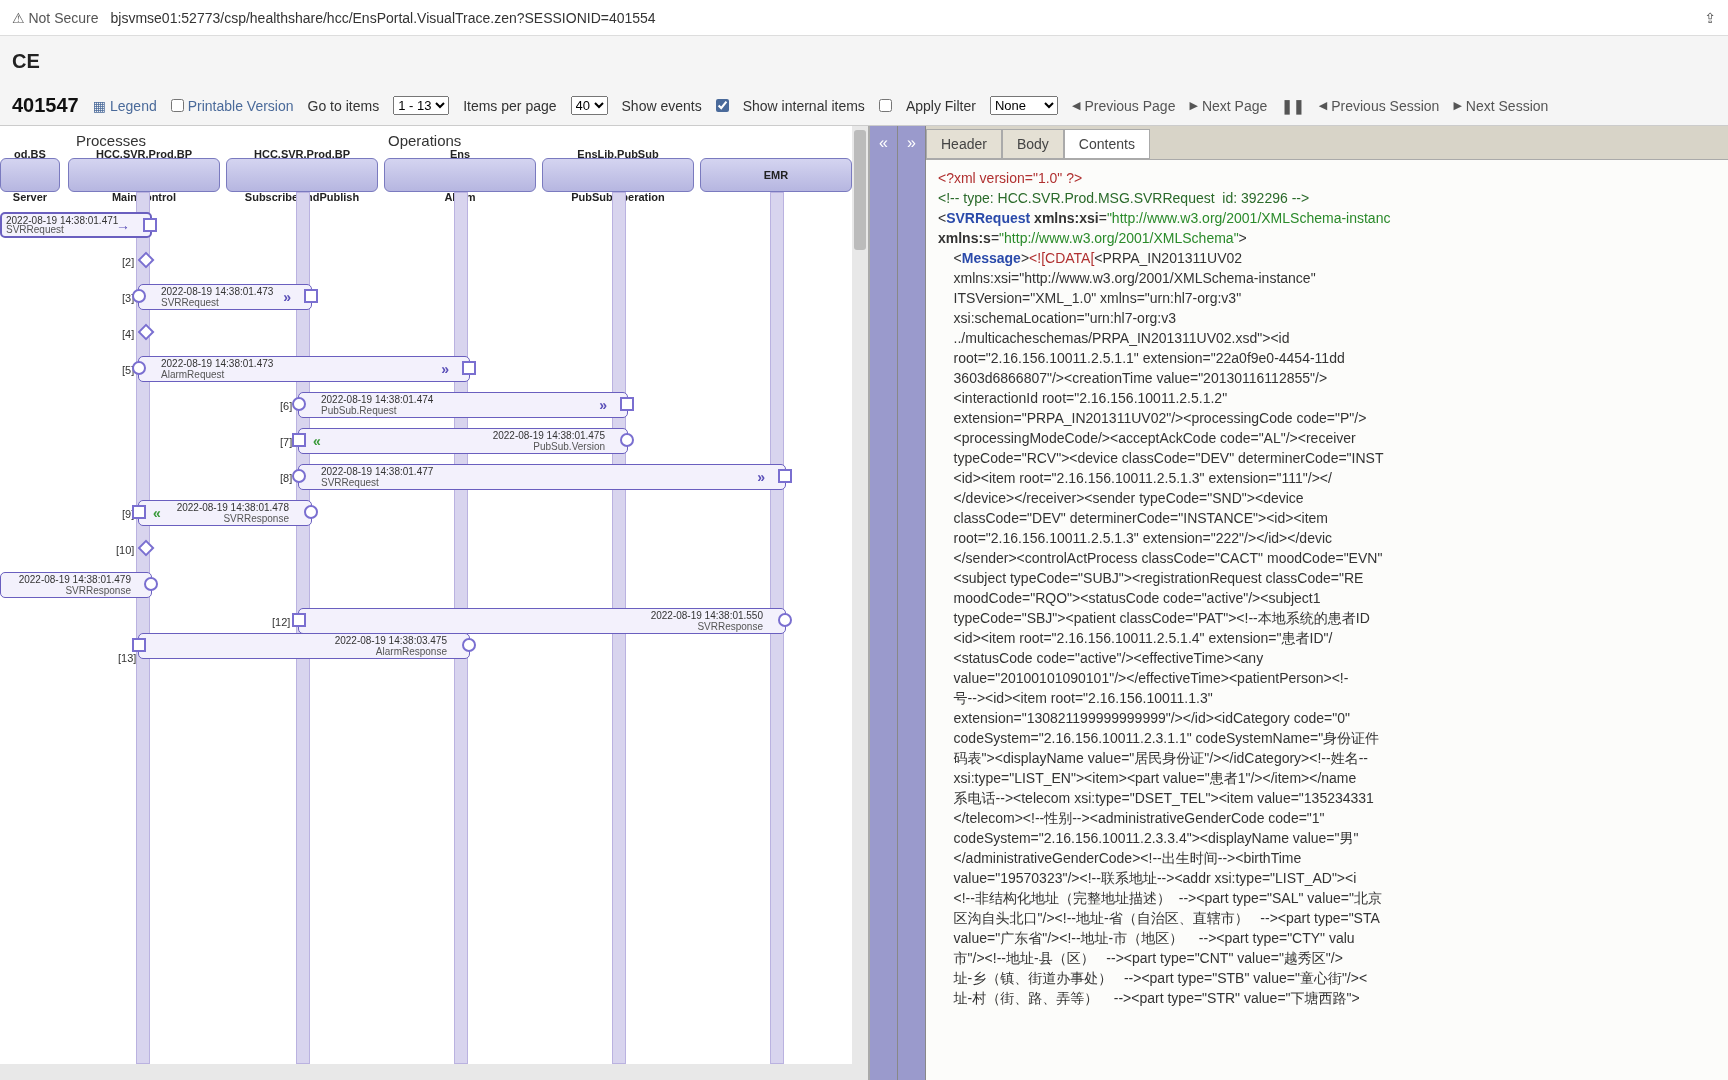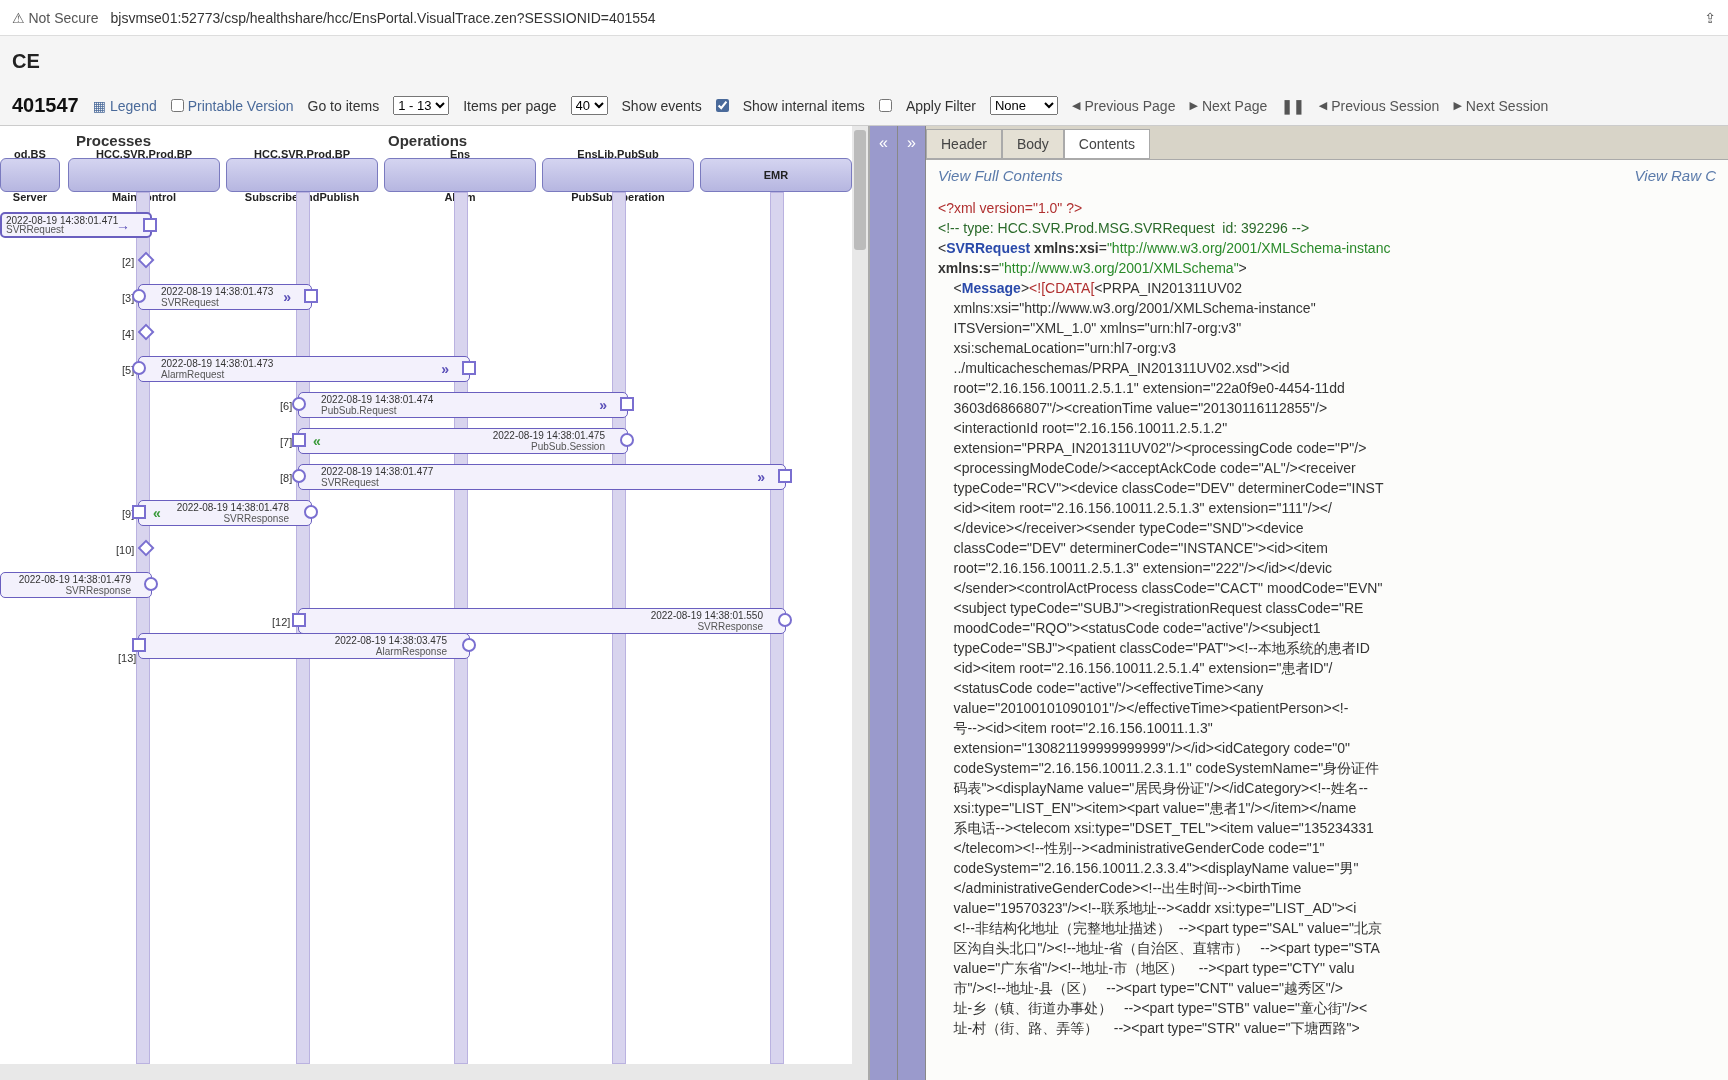--- a/index.html
+++ b/index.html
@@ -21,21 +21,21 @@
 .toolbar input[type=checkbox] { accent-color: #4a6a9a; }
 
 .main { display: flex; height: calc(100% - 126px); }
 
 .trace-wrap { width: 870px; height: 100%; position: relative; background: #fff; border-right: 2px solid #aaa; overflow: hidden; }
 .scroll-v { position: absolute; right: 0; top: 0; bottom: 0; width: 16px; background: #e8e8e8; }
 .scroll-v .thumb { position: absolute; top: 4px; left: 2px; width: 12px; height: 120px; background: #bbb; border-radius: 3px; }
 .scroll-h { position: absolute; left: 0; right: 16px; bottom: 0; height: 16px; background: #e8e8e8; }
 
 .swimlanes { position: absolute; left: 0; top: 0; right: 16px; height: 70px; display: flex; }
-.sec-label { position: absolute; top: 6px; left: 8px; font-weight: bold; font-size: 15px; color: #333; }
+.sec-label { position: absolute; top: 6px; left: 8px; font-weight: normal; font-size: 15px; color: #333; }
 .lane-hdr { position: absolute; top: 32px; height: 34px; border: 1px solid #7a7abf; border-radius: 6px; background: linear-gradient(#d4d4f0, #b6b6e0); display: flex; flex-direction: column; align-items: center; justify-content: center; font-size: 11px; font-weight: bold; color: #222; line-height: 12px; text-align: center; gap: 31px; }
 
 .lifeline { position: absolute; top: 66px; bottom: 16px; width: 14px; background: #d8d4ee; border: 1px solid #bab2e0; }
 
 .trace-body { position: absolute; left: 0; right: 16px; top: 70px; bottom: 16px; }
 
 .msg { position: absolute; height: 26px; border: 1px solid #6a5fbf; border-radius: 5px; background: #f3f1fc; display: flex; align-items: center; font-size: 10px; color: #333; }
 .msg .ts { position: absolute; top: 1px; left: 22px; font-size: 10px; color: #333; }
 .msg .mt { position: absolute; bottom: 1px; left: 22px; font-size: 10px; color: #555; }
 .msg .ts-r { position: absolute; top: 1px; right: 22px; font-size: 10px; color: #333; }
@@ -191,21 +191,21 @@
         <span class="mt">PubSub.Request</span>
         <span class="arr-r" style="right:20px">»</span>
         <span class="sq" style="right:-7px;top:4px"></span>
       </div>
 
       <span class="idx" style="left:280px;top:240px">[7]</span>
       <div class="msg resp" style="left:298px;top:232px;width:330px">
         <span class="sq" style="left:-7px;top:4px"></span>
         <span class="arr-l" style="left:14px">«</span>
         <span class="ts-r">2022-08-19 14:38:01.475</span>
-        <span class="mt-r">PubSub.Session</span>
+        <span class="mt-r">PubSub.Version</span>
         <span class="dot" style="right:-7px;top:4px"></span>
       </div>
 
       <span class="idx" style="left:280px;top:276px">[8]</span>
       <div class="msg" style="left:298px;top:268px;width:488px">
         <span class="dot" style="left:-7px;top:4px"></span>
         <span class="ts">2022-08-19 14:38:01.477</span>
         <span class="mt">SVRRequest</span>
         <span class="arr-r" style="right:20px">»</span>
         <span class="sq" style="right:-7px;top:4px"></span>
@@ -254,20 +254,16 @@
 
   <div class="collapse-bar">«</div>
   <div class="expand-bar">»</div>
 
   <div class="detail">
     <div class="detail-tabs">
       <div class="dtab">Header</div>
       <div class="dtab">Body</div>
       <div class="dtab active">Contents</div>
     </div>
-    <div class="detail-links">
-      <span>View Full Contents</span>
-      <span>View Raw C</span>
-    </div>
     <div class="xml" id="xml"><div><span class="x-red">&lt;?xml version="1.0" ?&gt;</span></div><div><span class="x-dgreen">&lt;!-- type: HCC.SVR.Prod.MSG.SVRRequest  id: 392296 --&gt;</span></div><div>&lt;<span class="x-blue x-bold">SVRRequest</span> <span class="x-bold">xmlns:xsi</span>=<span class="x-green">"http://www.w3.org/2001/XMLSchema-instanc</span></div><div><span class="x-bold">xmlns:s</span>=<span class="x-green">"http://www.w3.org/2001/XMLSchema"</span>&gt;</div><div>    &lt;<span class="x-blue x-bold">Message</span>&gt;<span class="x-red">&lt;![CDATA[</span>&lt;PRPA_IN201311UV02</div><div>    xmlns:xsi="http://www.w3.org/2001/XMLSchema-instance"</div><div>    ITSVersion="XML_1.0" xmlns="urn:hl7-org:v3"</div><div>    xsi:schemaLocation="urn:hl7-org:v3</div><div>    ../multicacheschemas/PRPA_IN201311UV02.xsd"&gt;&lt;id</div><div>    root="2.16.156.10011.2.5.1.1" extension="22a0f9e0-4454-11dd</div><div>    3603d6866807"/&gt;&lt;creationTime value="20130116112855"/&gt;</div><div>    &lt;interactionId root="2.16.156.10011.2.5.1.2"</div><div>    extension="PRPA_IN201311UV02"/&gt;&lt;processingCode code="P"/&gt;</div><div>    &lt;processingModeCode/&gt;&lt;acceptAckCode code="AL"/&gt;&lt;receiver</div><div>    typeCode="RCV"&gt;&lt;device classCode="DEV" determinerCode="INST</div><div>    &lt;id&gt;&lt;item root="2.16.156.10011.2.5.1.3" extension="111"/&gt;&lt;/</div><div>    &lt;/device&gt;&lt;/receiver&gt;&lt;sender typeCode="SND"&gt;&lt;device</div><div>    classCode="DEV" determinerCode="INSTANCE"&gt;&lt;id&gt;&lt;item</div><div>    root="2.16.156.10011.2.5.1.3" extension="222"/&gt;&lt;/id&gt;&lt;/devic</div><div>    &lt;/sender&gt;&lt;controlActProcess classCode="CACT" moodCode="EVN"</div><div>    &lt;subject typeCode="SUBJ"&gt;&lt;registrationRequest classCode="RE</div><div>    moodCode="RQO"&gt;&lt;statusCode code="active"/&gt;&lt;subject1</div><div>    typeCode="SBJ"&gt;&lt;patient classCode="PAT"&gt;&lt;!--本地系统的患者ID</div><div>    &lt;id&gt;&lt;item root="2.16.156.10011.2.5.1.4" extension="患者ID"/</div><div>    &lt;statusCode code="active"/&gt;&lt;effectiveTime&gt;&lt;any</div><div>    value="20100101090101"/&gt;&lt;/effectiveTime&gt;&lt;patientPerson&gt;&lt;!-</div><div>    号--&gt;&lt;id&gt;&lt;item root="2.16.156.10011.1.3"</div><div>    extension="130821199999999999"/&gt;&lt;/id&gt;&lt;idCategory code="0"</div><div>    codeSystem="2.16.156.10011.2.3.1.1" codeSystemName="身份证件</div><div>    码表"&gt;&lt;displayName value="居民身份证"/&gt;&lt;/idCategory&gt;&lt;!--姓名--</div><div>    xsi:type="LIST_EN"&gt;&lt;item&gt;&lt;part value="患者1"/&gt;&lt;/item&gt;&lt;/name</div><div>    系电话--&gt;&lt;telecom xsi:type="DSET_TEL"&gt;&lt;item value="135234331</div><div>    &lt;/telecom&gt;&lt;!--性别--&gt;&lt;administrativeGenderCode code="1"</div><div>    codeSystem="2.16.156.10011.2.3.3.4"&gt;&lt;displayName value="男"</div><div>    &lt;/administrativeGenderCode&gt;&lt;!--出生时间--&gt;&lt;birthTime</div><div>    value="19570323"/&gt;&lt;!--联系地址--&gt;&lt;addr xsi:type="LIST_AD"&gt;&lt;i</div><div>    &lt;!--非结构化地址（完整地址描述）  --&gt;&lt;part type="SAL" value="北京</div><div>    区沟自头北口"/&gt;&lt;!--地址-省（自治区、直辖市）   --&gt;&lt;part type="STA</div><div>    value="广东省"/&gt;&lt;!--地址-市（地区）    --&gt;&lt;part type="CTY" valu</div><div>    市"/&gt;&lt;!--地址-县（区）   --&gt;&lt;part type="CNT" value="越秀区"/&gt;</div><div>    址-乡（镇、街道办事处）   --&gt;&lt;part type="STB" value="童心街"/&gt;&lt;</div><div>    址-村（街、路、弄等）    --&gt;&lt;part type="STR" value="下塘西路"&gt;</div></div>
   </div>
 
 </div>
 
 </body></html>

